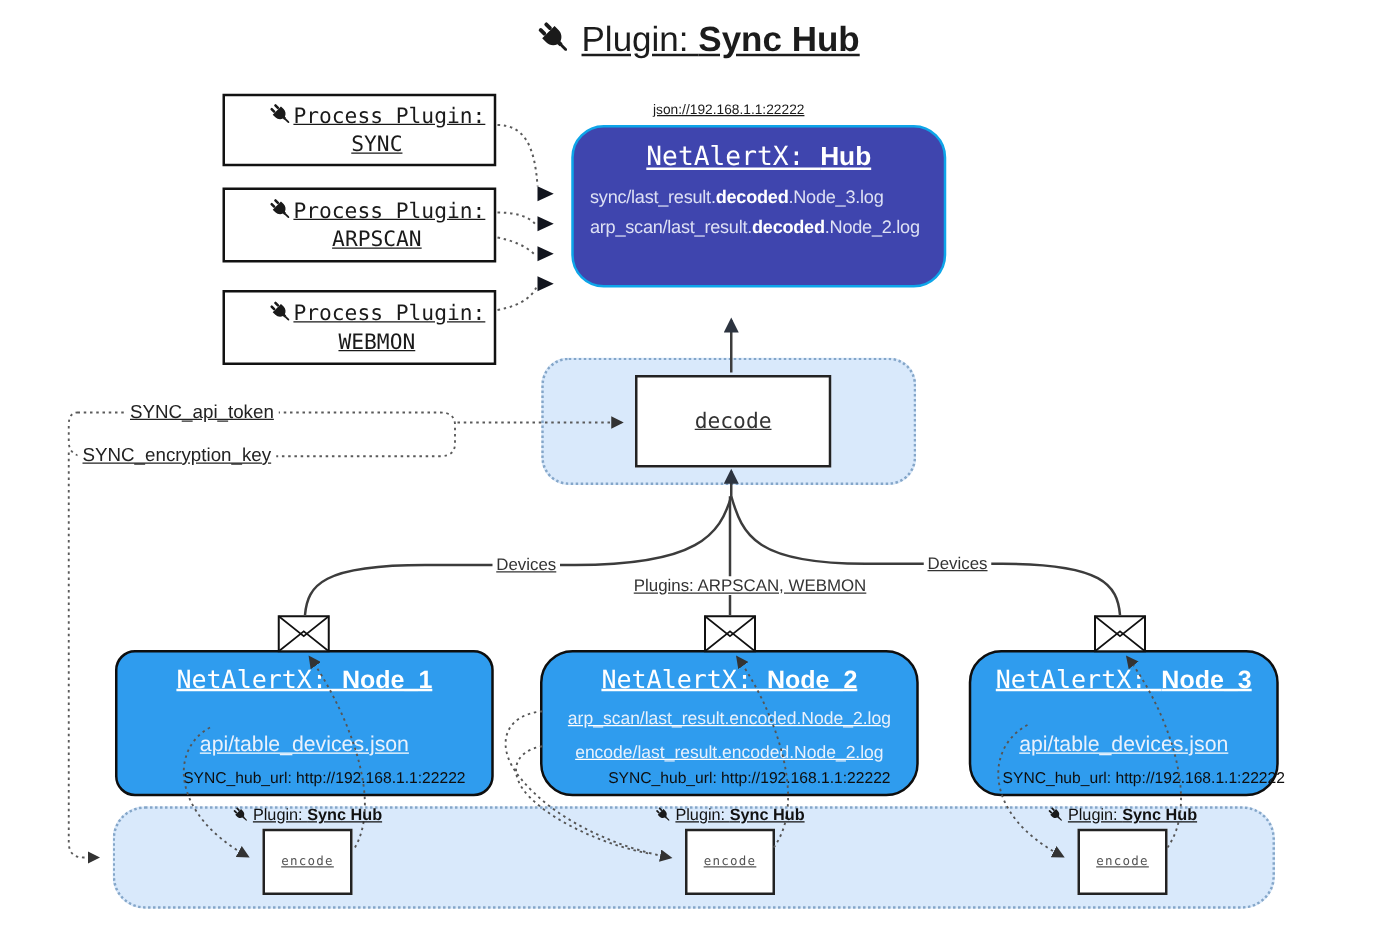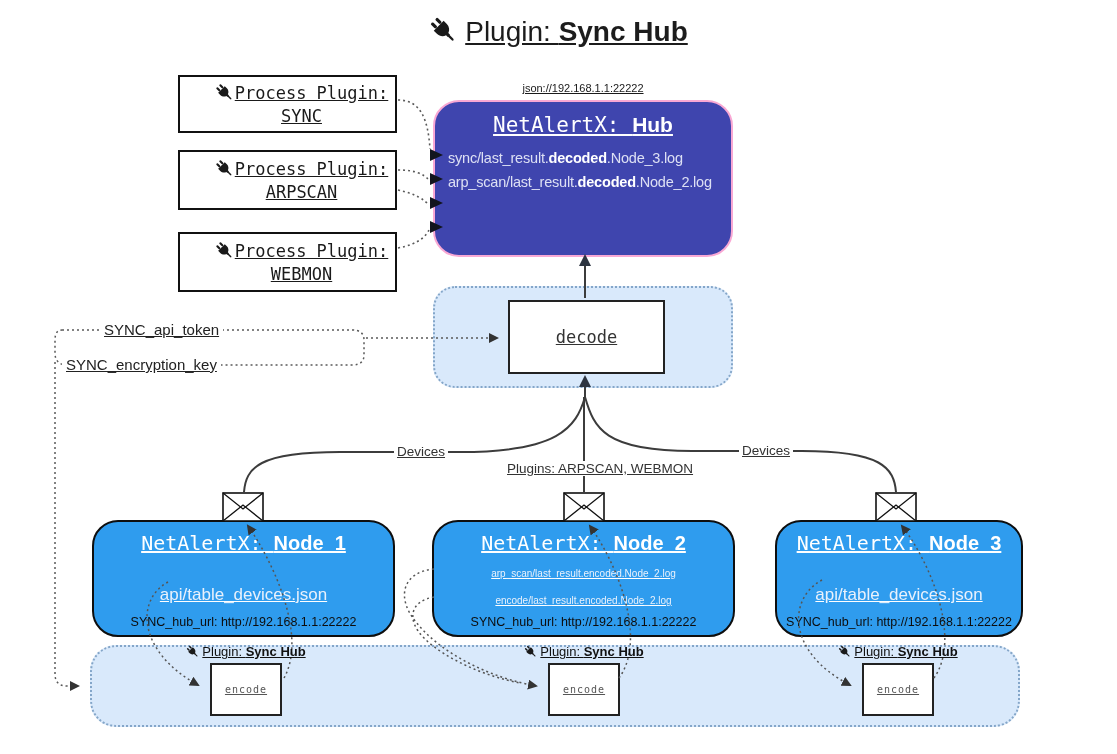--- a/index.html
+++ b/index.html
@@ -6,22 +6,22 @@
   #canvas{position:relative;width:1117px;height:754px;background:#fff;
           font-family:"Liberation Sans",sans-serif;overflow:hidden;}
   .abs{position:absolute;box-sizing:border-box;text-decoration:underline;}
   
   .page-title{top:16px;left:0;width:1117px;text-align:center;font-size:28px;color:#1c1c1c;z-index:4;}
   .page-title .plug{width:30px;height:30px;vertical-align:-5px;margin-right:6px;}
   .b{font-weight:bold;}
   .mono{font-family:"DejaVu Sans Mono","Liberation Mono",monospace;}
   
   .hub-url{top:82px;left:433px;width:300px;text-align:center;font-size:11px;color:#1a1a1a;z-index:4;}
-  .hub-box{left:433px;top:100px;width:300px;height:157px;background:var(--hub_fill,#3f45ae);
-           border:2px solid #f9a8d4;border-radius:26px;color:#fff;z-index:1;}
+  .hub-box{left:457px;top:100px;width:300px;height:130px;background:var(--hub_fill,#3f45ae);
+           border:2px solid #0ea5e9;border-radius:26px;color:#fff;z-index:1;}
   .hub-title{margin-top:11px;text-align:center;font-size:21px;}
   .hub-lines{position:absolute;top:44px;left:13px;right:4px;}
   .hub-line{height:24px;line-height:24px;font-size:14.5px;color:#dde0f4;white-space:nowrap;letter-spacing:-0.2px;}
   .hub-line .b{color:#fff;}
   
   .pbox{left:178px;width:219px;background:#fff;border:2px solid #111;z-index:1;
         font-family:"DejaVu Sans Mono","Liberation Mono",monospace;font-size:17px;color:#1a1a1a;
         display:flex;flex-direction:column;align-items:center;justify-content:center;gap:3px;text-align:center;padding-left:28px;}
   .pbox .plug{width:20px;height:20px;vertical-align:-4px;}
   
@@ -34,28 +34,28 @@
   .flabel{background:#fff;padding:0 4px;font-size:15px;color:#222;z-index:4;white-space:nowrap;}
   .token-label{left:100px;top:321px;}
   .key-label{left:62px;top:356px;}
   .edge-label{background:#fff;padding:0 3px;font-size:13.5px;color:#333;z-index:4;white-space:nowrap;}
   .devices-left{left:394px;top:444px;}
   .devices-right{left:739px;top:443px;}
   .plugins-mid{left:504px;top:461px;}
   
   .node{background:var(--node_fill,#2f9cee);border:2.5px solid #0e0e0e;border-radius:26px;color:#fff;
         top:520px;height:117px;z-index:1;}
-  .node-1{left:92px;width:303px;}
+  .node-1{left:92px;width:303px;border-radius:16px;}
   .node-2{left:432px;width:303px;}
   .node-3{left:775px;width:248px;}
   .node-title{margin-top:9px;text-align:center;font-size:20px;white-space:nowrap;}
-  .node-line{text-align:center;font-size:10px;color:#e9f1fc;white-space:nowrap;}
+  .node-line{text-align:center;font-size:14px;color:#e9f1fc;white-space:nowrap;}
   .node-1 .node-line,.node-3 .node-line{margin-top:30px;font-size:17px;}
   .node-2 .node-line{margin-top:5px;line-height:27px;}
-  .node-huburl{position:absolute;bottom:6px;left:0;width:100%;text-align:center;font-size:12.5px;color:#0d0d0d;}
+  .node-huburl{position:absolute;bottom:6px;left:16px;width:100%;text-align:center;font-size:12.5px;color:#0d0d0d;}
   
   .bottom-panel{left:90px;top:645px;width:930px;height:82px;border-radius:26px;}
   .encode-box{top:663px;width:72px;height:53px;background:#fff;border:2.5px solid #222;z-index:2;
               display:flex;align-items:center;justify-content:center;
               font-family:"DejaVu Sans Mono","Liberation Mono",monospace;font-size:10px;color:#555;letter-spacing:1px;}
   .enc-1{left:210px;} .enc-2{left:548px;} .enc-3{left:862px;}
   .enc-label{top:644px;width:200px;text-align:center;font-size:13px;color:#111;z-index:4;white-space:nowrap;}
   .enc-label .plug{width:14px;height:14px;vertical-align:-3px;margin-right:2px;}
   .encl-1{left:146px;} .encl-2{left:484px;} .encl-3{left:798px;}
   

